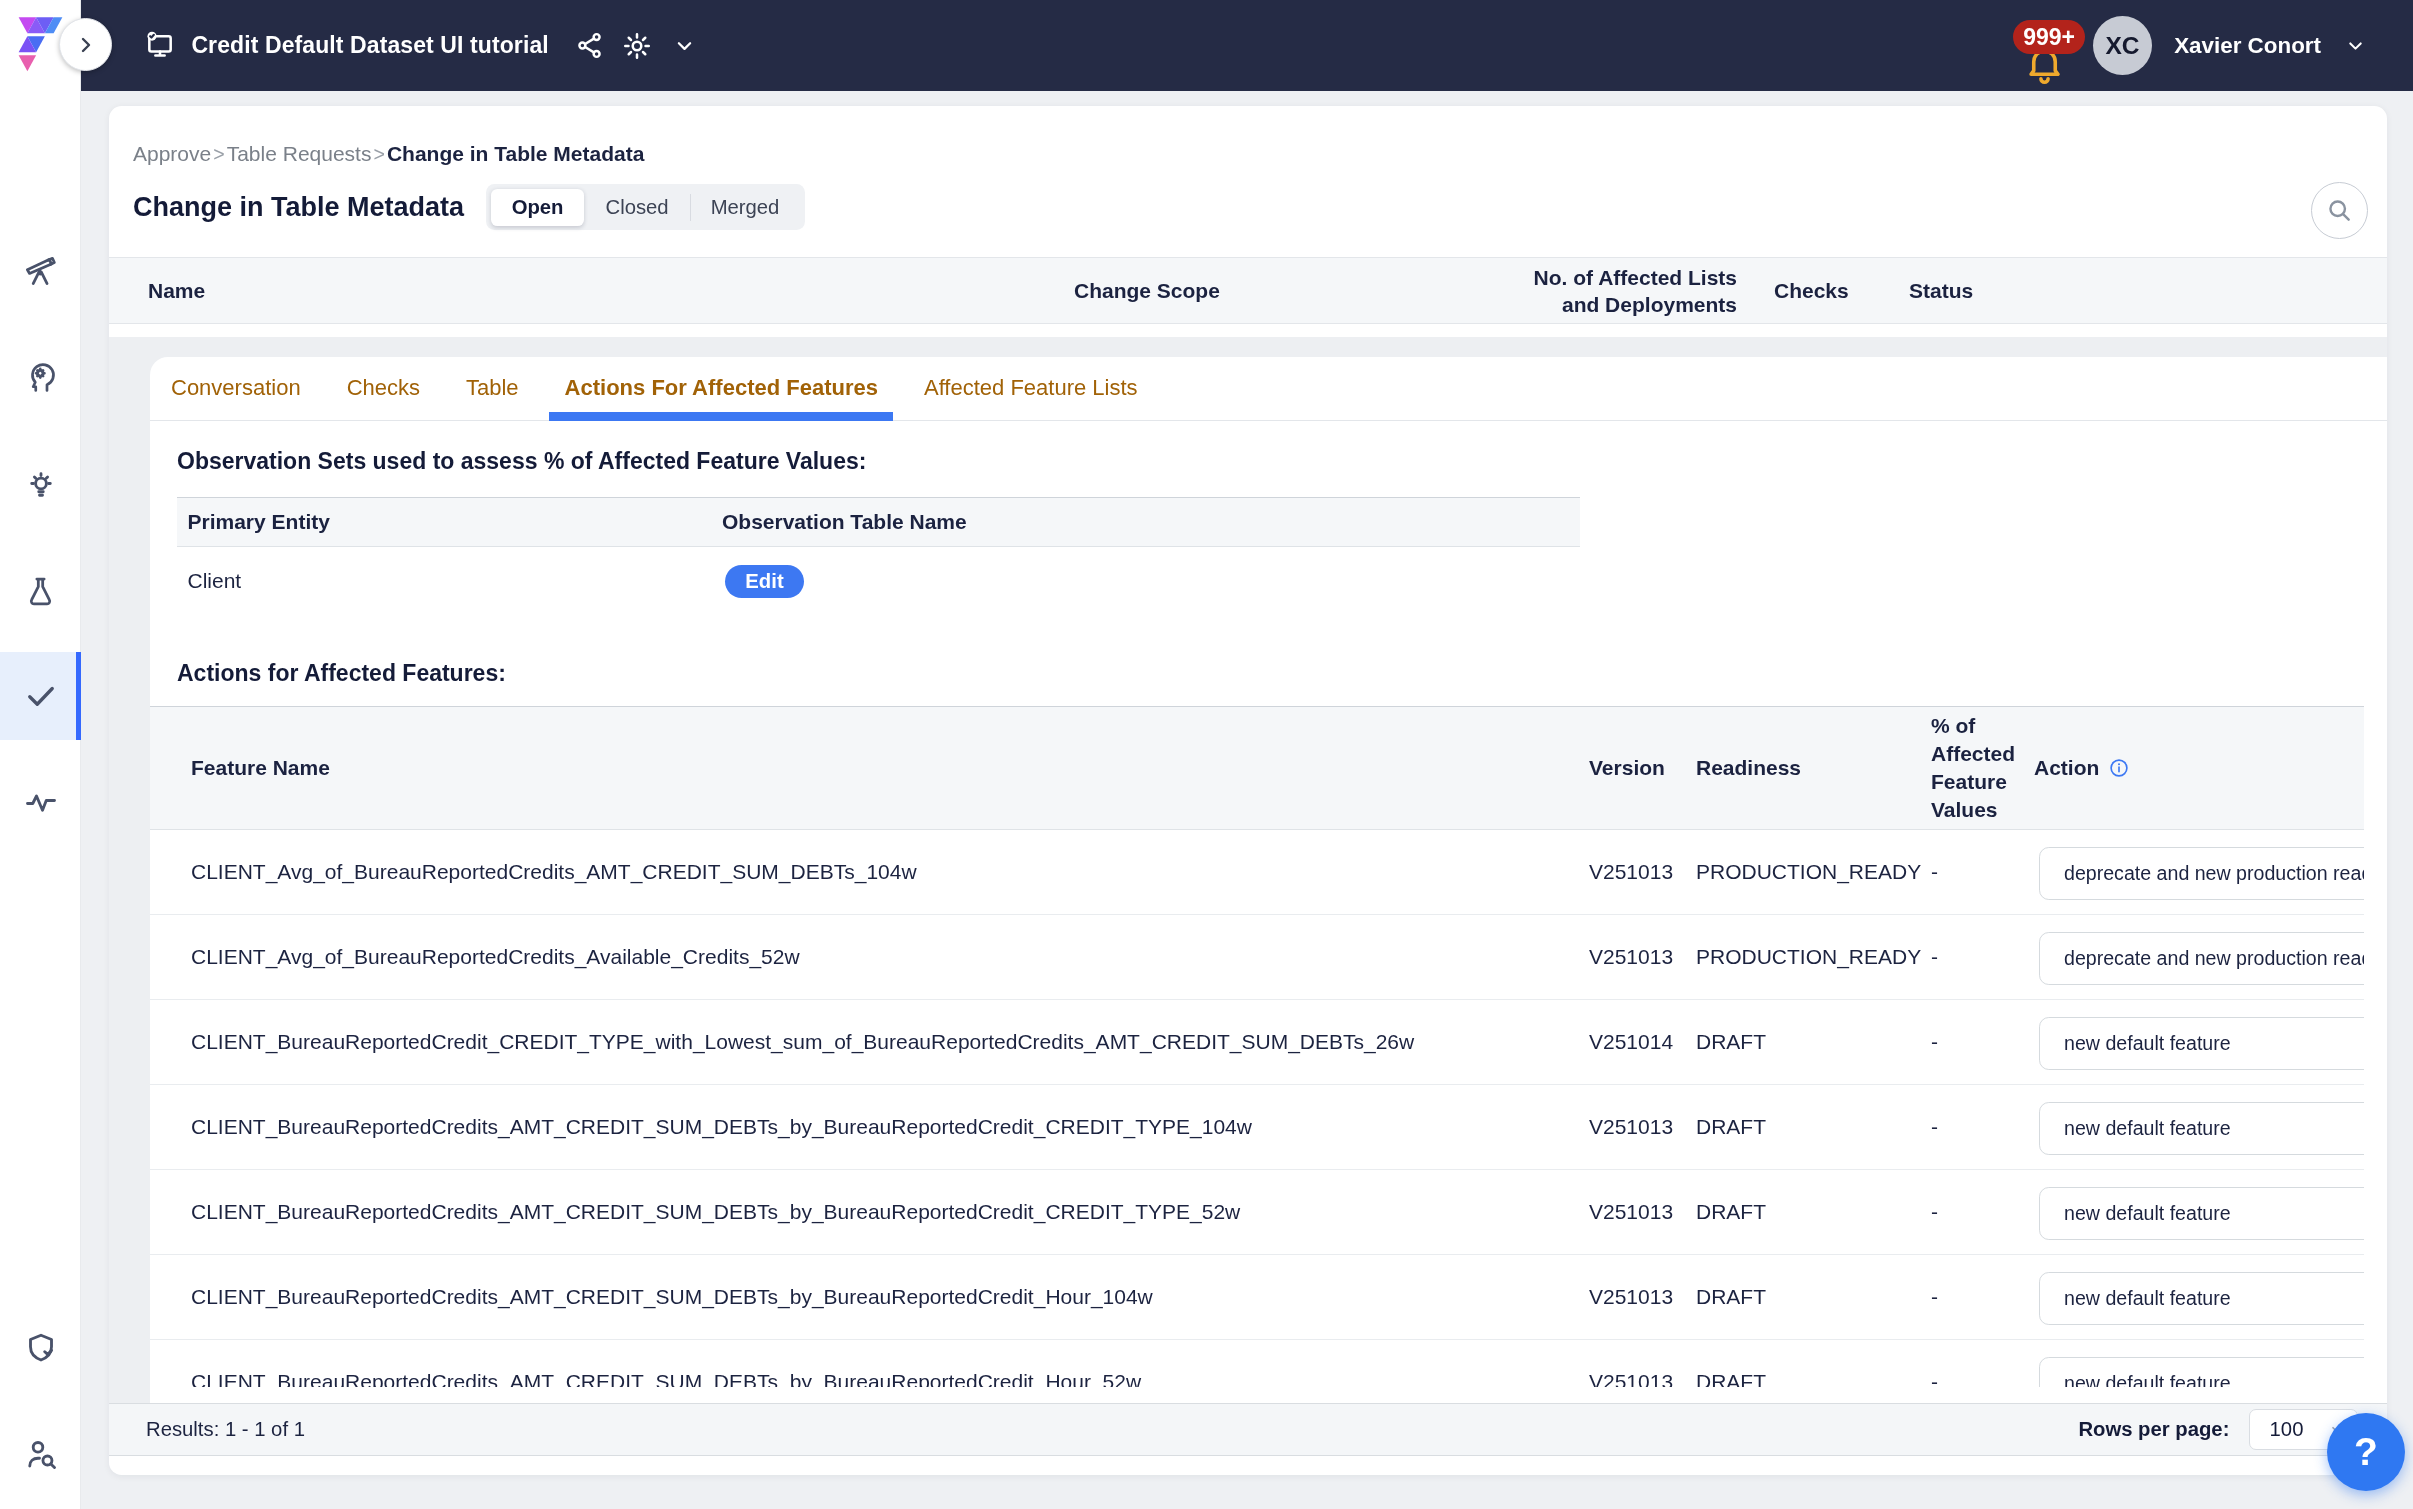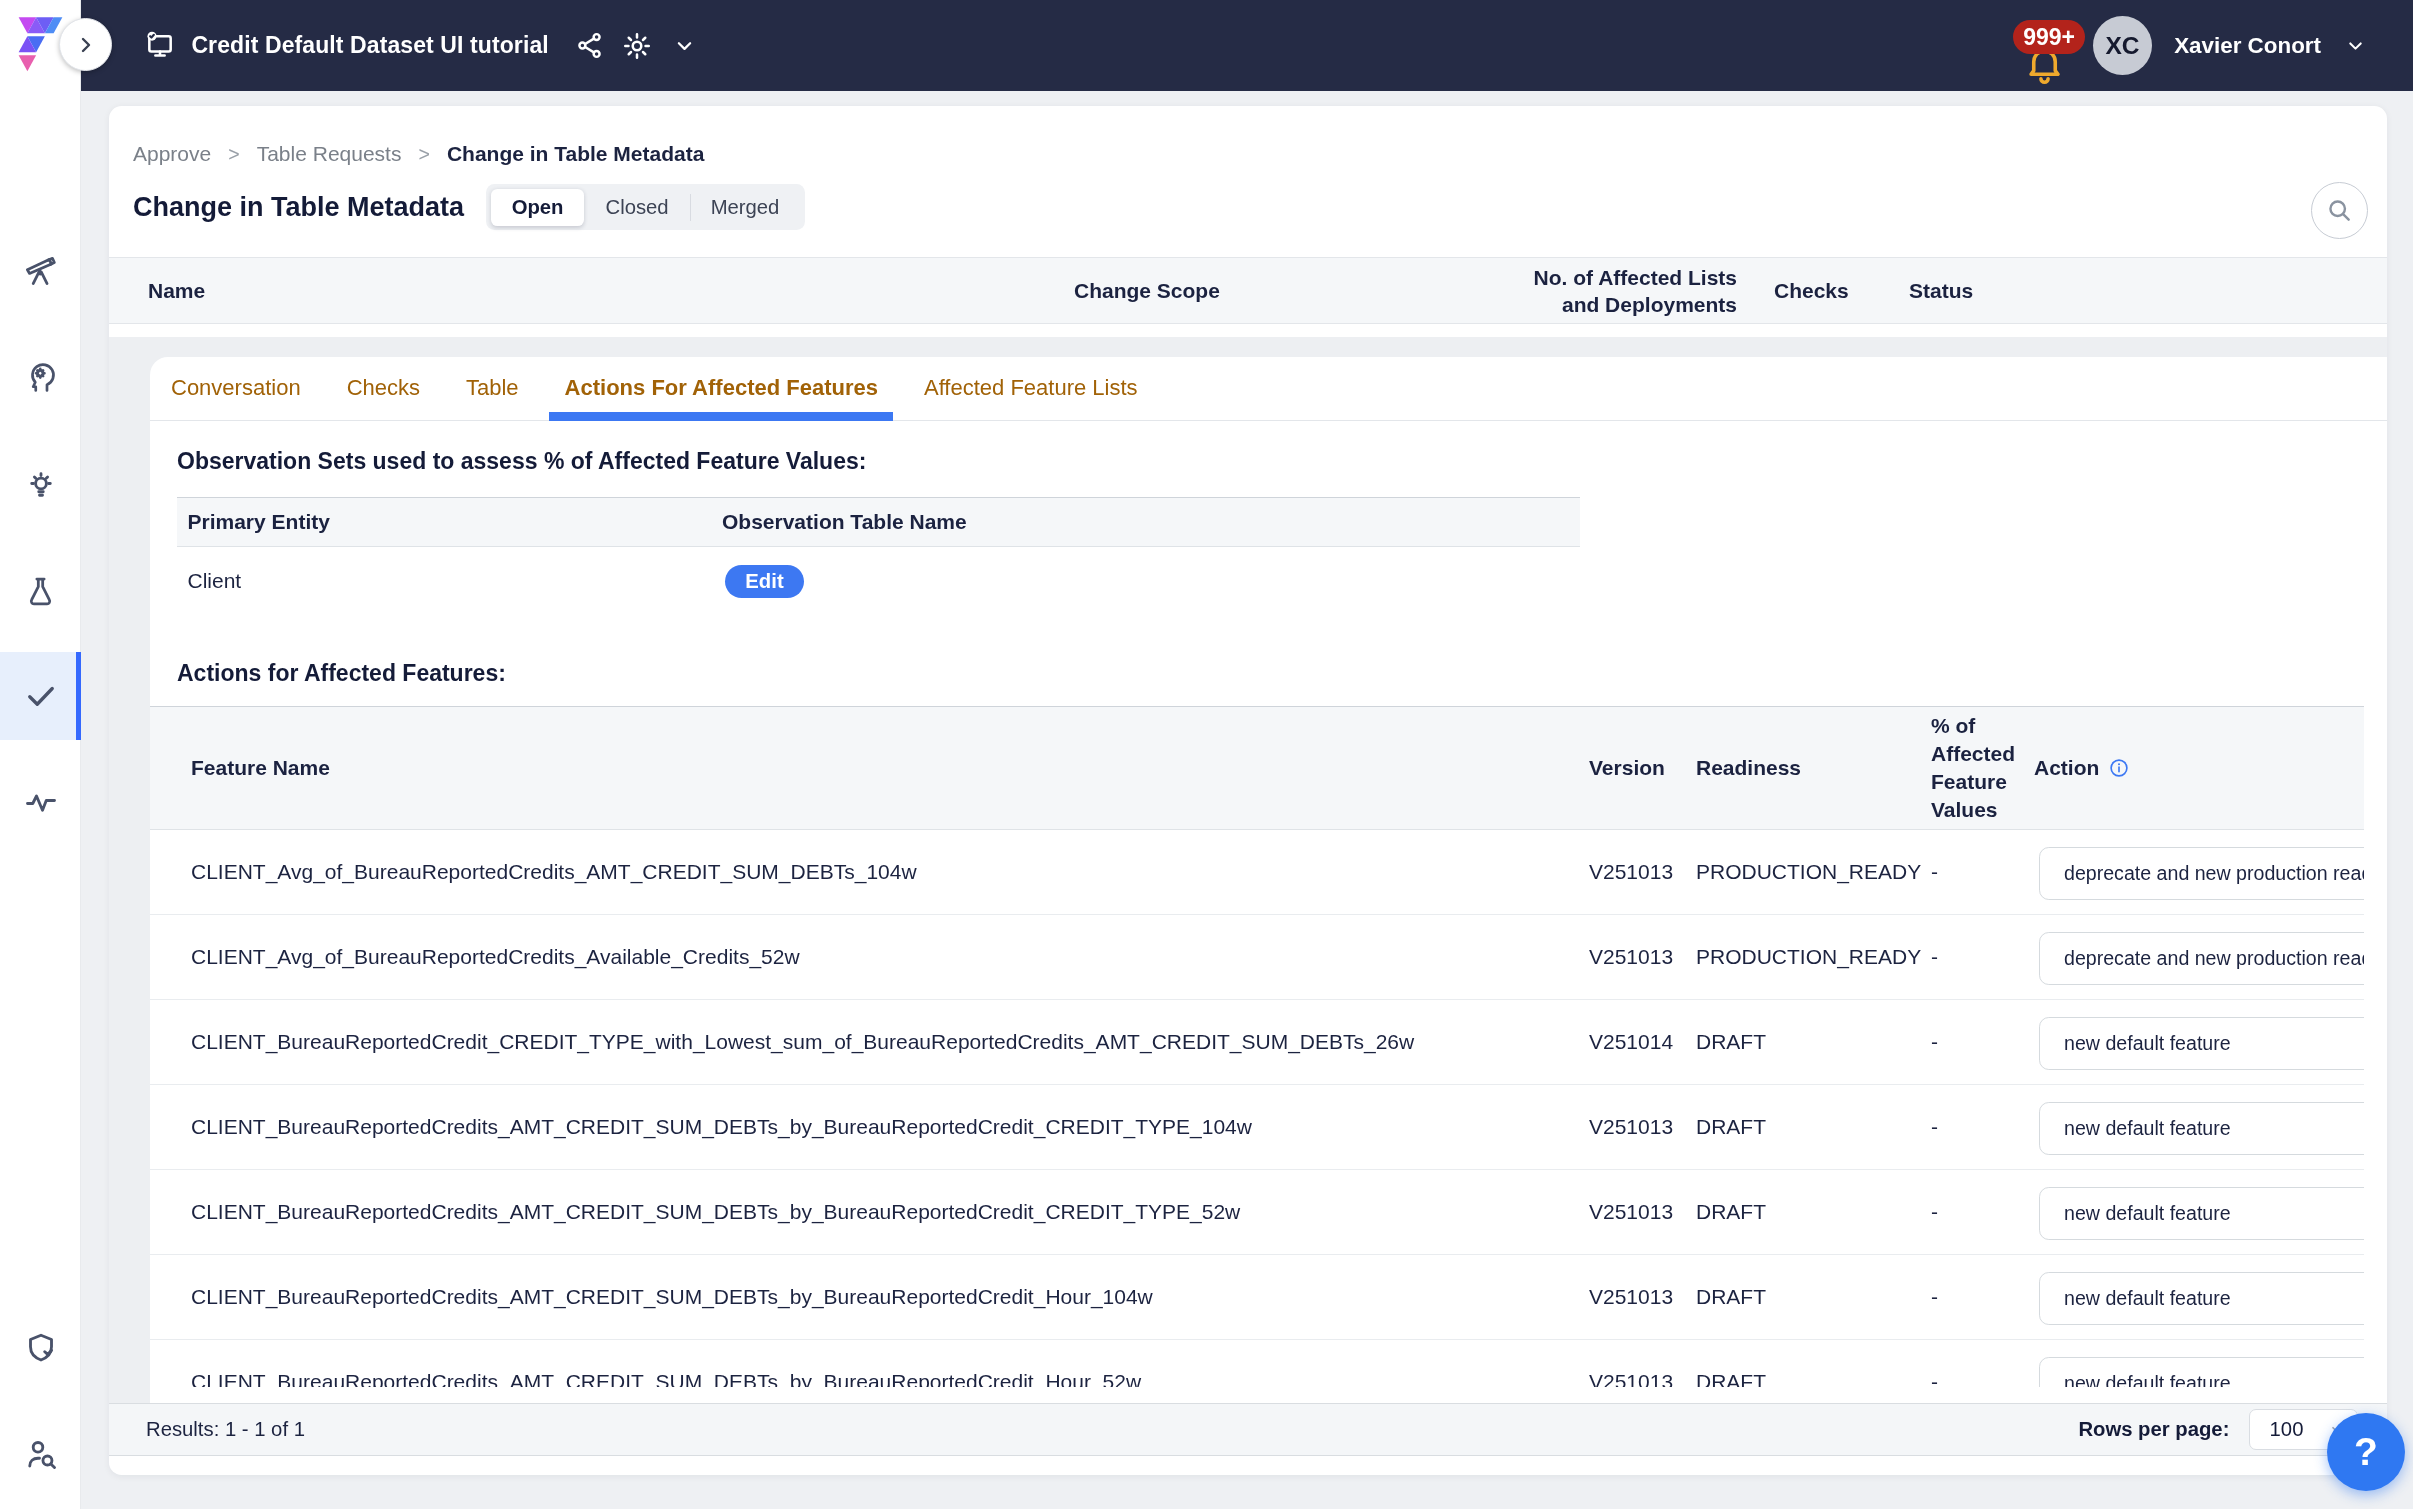--- a/index.html
+++ b/index.html
@@ -25,21 +25,21 @@
   .sidebar { position:absolute; left:0; top:0; width:81px; height:1509px; background:#fff; border-right:1.4px solid #e8eaed; z-index:3; }
   .logo { position:absolute; left:12.6px; top:9.8px; }
   .side-item { position:absolute; left:0; width:81px; height:88px; display:flex; align-items:center; justify-content:center; }
   .side-item.active { background:#e7effc; }
   .side-item.active::after { content:""; position:absolute; right:0; top:0; bottom:0; width:4.9px; background:#3569fe; }
 
   
   .main { position:absolute; left:81px; top:91px; right:0; bottom:0; background:#eef0f3; }
   .card { position:absolute; left:28px; top:15.4px; width:2278px; height:1369px; background:#fff; border-radius:12.6px; box-shadow:0 1.4px 7px rgba(25,32,56,.06); overflow:hidden; }
 
-  .breadcrumb { position:absolute; left:24px; top:36px; font-size:21px; color:#7a8089; display:flex; gap:17px; align-items:center; }
+  .breadcrumb { position:absolute; left:24px; top:36px; font-size:21px; color:#7a8089; display:flex; gap:2px; align-items:center; }
   .breadcrumb .sep { color:#9aa0a8; font-size:19.6px; }
   .breadcrumb .crumb.last { color:#1c2340; font-weight:600; }
 
   .title-row { position:absolute; left:24px; top:78px; display:flex; align-items:center; gap:22.4px; }
   .page-title { font-size:27px; font-weight:bold; color:#141b38; }
   .segmented { background:#eff1f4; border-radius:8.4px; padding:4.2px; display:flex; align-items:stretch; height:46px; }
   .seg { font-size:20.3px; color:#3c4354; padding:0 21px; display:flex; align-items:center; border-radius:6.3px; position:relative; }
   .seg.active { background:#fff; font-weight:600; color:#141b38; box-shadow:0 1.4px 4.2px rgba(20,27,56,.18); }
   .seg:not(.active)+.seg:not(.active)::before { content:""; position:absolute; left:0; top:5.6px; bottom:5.6px; width:1.4px; background:#d8dbe1; }
 

